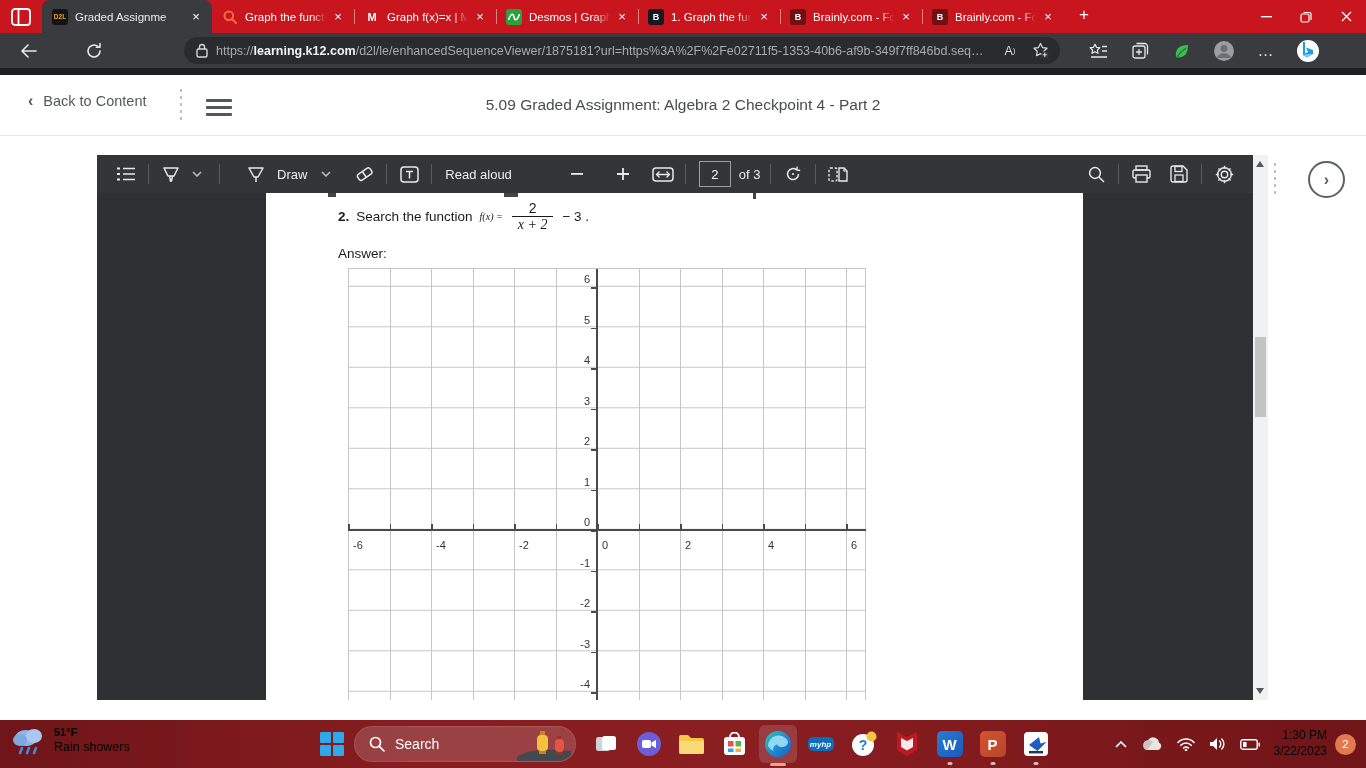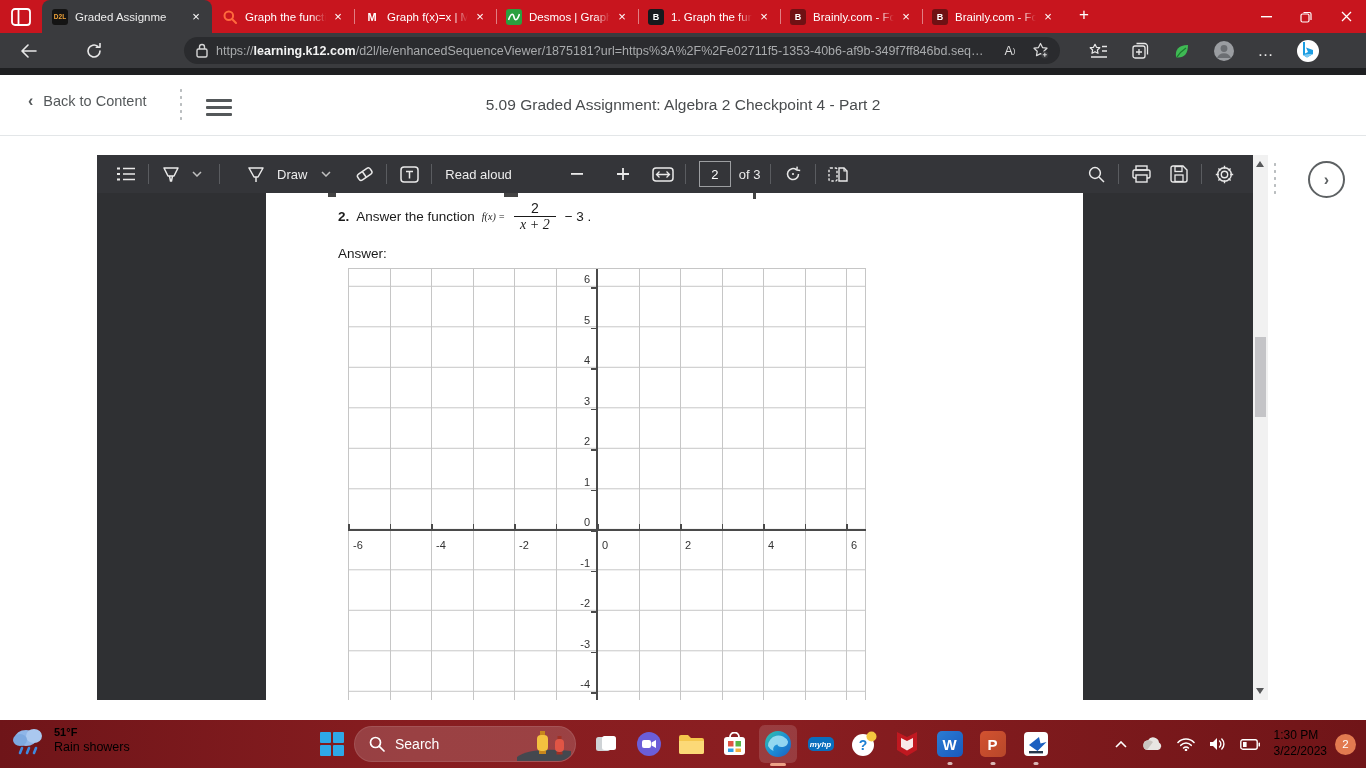--- a/index.html
+++ b/index.html
@@ -100,21 +100,21 @@
   #search-label{font-size:14px;color:#fff;margin-left:10px;flex:1;}
   #taskbar-apps{position:absolute;left:584px;top:720px;height:48px;display:flex;align-items:center;}
   .app{width:43px;height:48px;display:flex;align-items:center;justify-content:center;position:relative;}
   .app .holder{width:38px;height:38px;border-radius:6px;display:flex;align-items:center;justify-content:center;}
   .app.active .holder{background:rgba(255,255,255,.14);}
   .app .underline{position:absolute;bottom:2px;left:50%;transform:translateX(-50%);width:16px;height:3px;border-radius:2px;background:#eda287;}
   .app .rundot{position:absolute;bottom:3px;left:50%;transform:translateX(-50%);width:5px;height:3px;border-radius:2px;background:#d9b7b4;}
   .tile{border-radius:5px;display:flex;align-items:center;justify-content:center;color:#fff;font-weight:bold;}
   #tray{position:absolute;right:0;top:720px;height:48px;display:flex;align-items:center;}
   .tray-ic{display:flex;align-items:center;justify-content:center;margin-right:14px;color:#fff;}
-  #clock{text-align:left;font-size:12px;line-height:1.3;margin-right:8px;}
+  #clock{text-align:right;font-size:12px;line-height:1.3;margin-right:8px;}
   #notif-badge{width:21px;height:21px;border-radius:50%;background:#e27a50;color:#fff;font-size:11.5px;display:flex;align-items:center;justify-content:center;margin-right:10px;}
   svg{display:block;}
 </style>
 </head>
 <body>
 
 <div id="tabstrip" class="abs">
   <div id="workspaces-btn">
     <svg width="20" height="18" viewBox="0 0 20 18">
         <rect x="1" y="1" width="18" height="16" rx="3" fill="none" stroke="#fff" stroke-width="1.8"></rect>
@@ -412,21 +412,21 @@
     </div>
   </div>
 
   <div id="pdf-page">
     <div class="frag" style="left:62px;width:8px;"></div>
     <div class="frag" style="left:238px;width:14px;"></div>
     <div class="frag" style="left:487px;width:3px;height:6px;"></div>
 
     <div id="question-line">
       <span class="qnum">2.</span>
-      <span>Answer the function</span>
+      <span>Search the function</span>
       <span class="math">f(x) =</span>
       <span class="frac">
         <span class="num">2</span>
         <span class="den math">x + 2</span>
       </span>
       <span>− 3 .</span>
     </div>
     <div id="answer-label">Answer:</div>
 
     <div id="grid">

